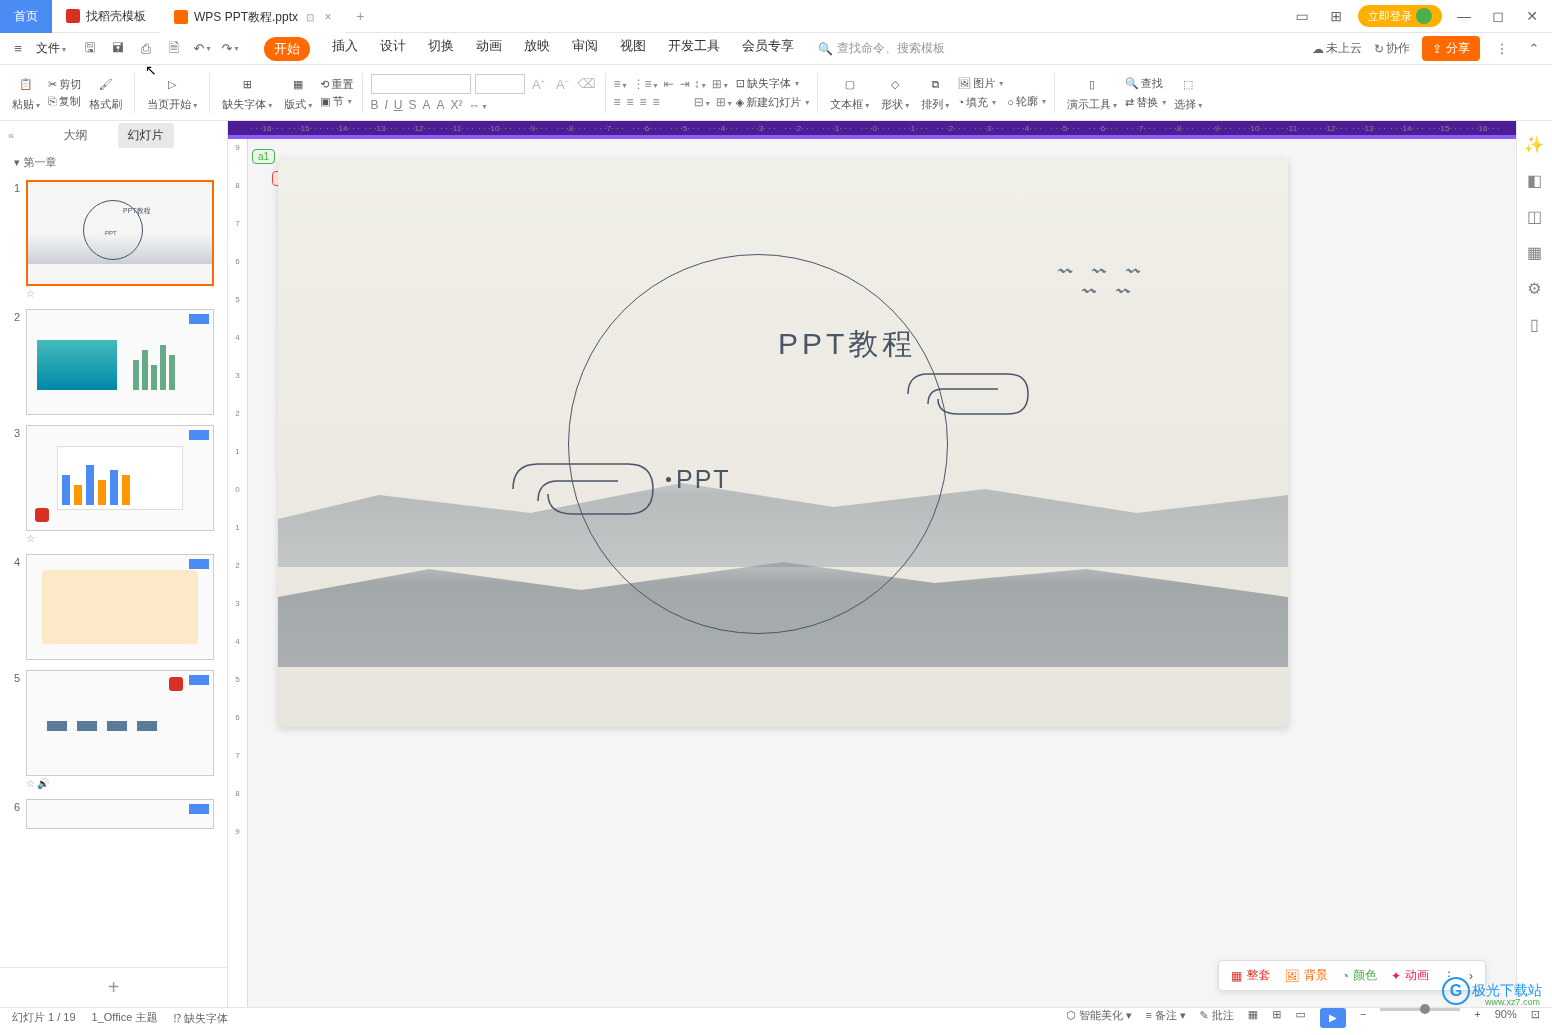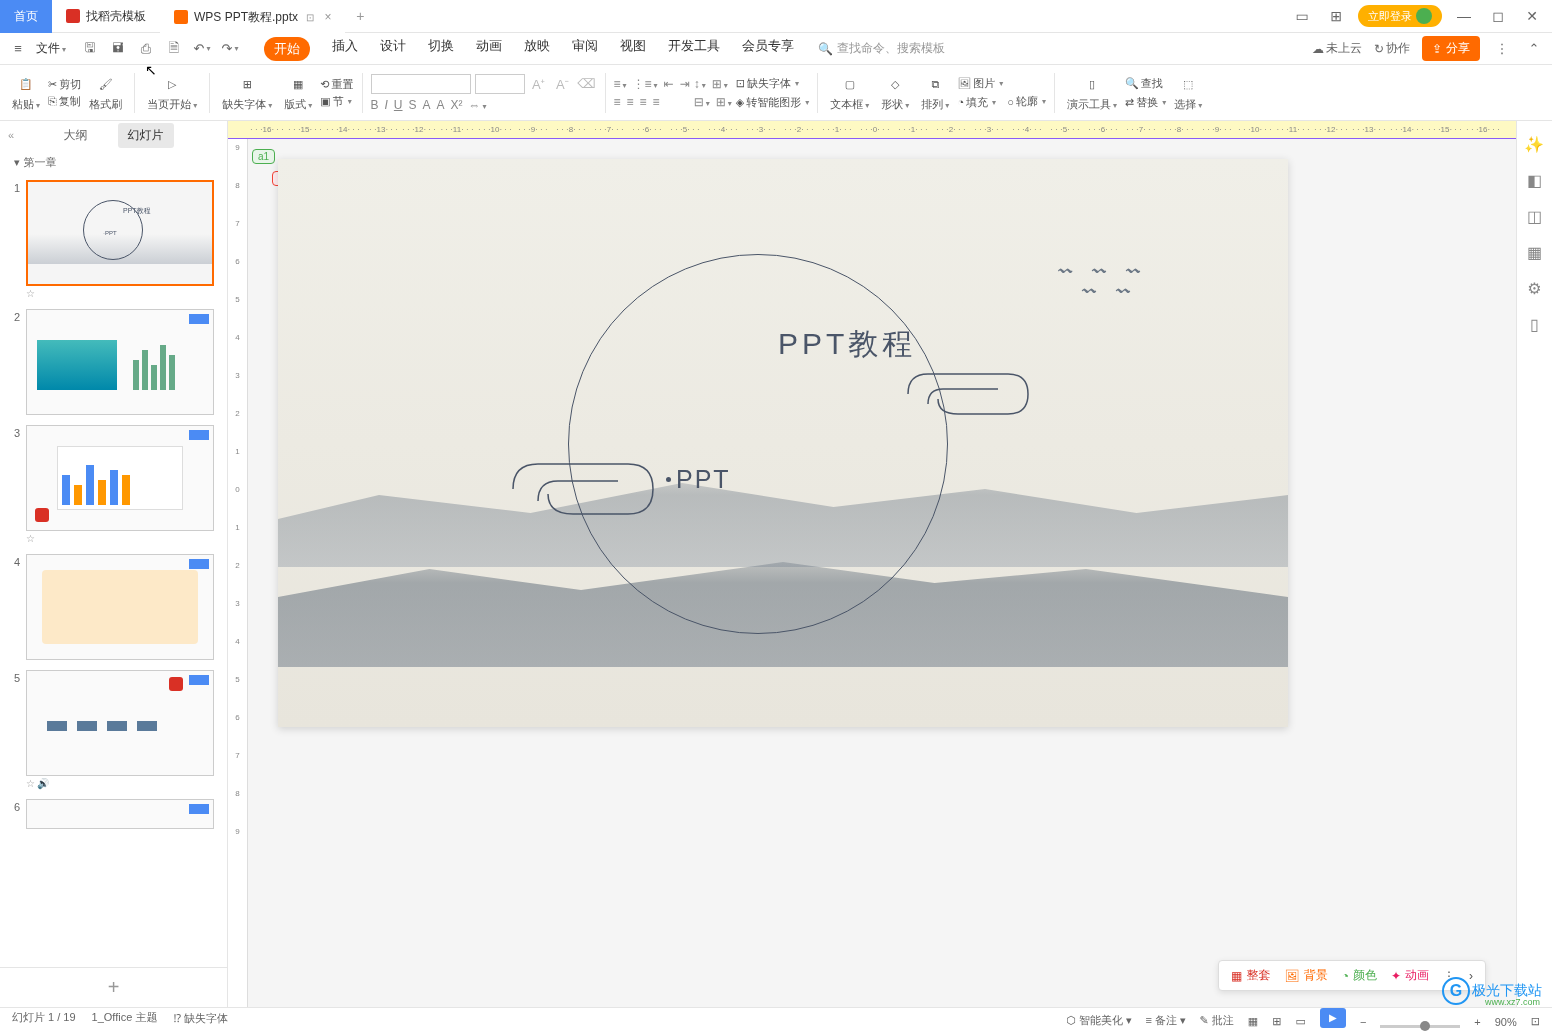--- a/index.html
+++ b/index.html
@@ -55,21 +55,21 @@
 .chapter { font-size: 11px; color: #666; padding: 6px 14px; display: flex; align-items: center; gap: 4px; }
 .thumbs { flex: 1; overflow-y: auto; padding: 4px 8px; }
 .thumb-row { display: flex; gap: 6px; margin-bottom: 10px; align-items: flex-start; }
 .thumb-num { width: 12px; font-size: 11px; color: #666; text-align: right; padding-top: 2px; }
 .thumb { width: 188px; height: 106px; border: 1px solid #ccc; background: #f5f5f5; position: relative; overflow: hidden; }
 .thumb.selected { border: 2px solid #ff6a00; }
 .thumb-star { font-size: 10px; color: #999; margin-top: 2px; }
 .add-slide { height: 40px; display: flex; align-items: center; justify-content: center; color: #999; font-size: 20px; border-top: 1px solid #e5e5e5; }
 
 .editor { flex: 1; display: flex; flex-direction: column; background: #f5f5f5; position: relative; }
-.ruler-h { height: 18px; background: #fef9c3; border-bottom: 1px solid #8b5cf6; font-size: 8px; color: #888; display: flex; align-items: center; overflow: hidden; padding-left: 20px; }
+.ruler-h { height: 18px; background: #4c1d95; border-bottom: 4px solid #8b5cf6; font-size: 8px; color: #888; display: flex; align-items: center; overflow: hidden; padding-left: 20px; }
 .ruler-h span { display: inline-block; width: 38px; text-align: center; }
 .editor-body { flex: 1; display: flex; overflow: hidden; }
 .ruler-v { width: 20px; background: #fff; border-right: 1px solid #ddd; font-size: 8px; color: #888; display: flex; flex-direction: column; align-items: center; padding-top: 4px; }
 .ruler-v span { height: 38px; }
 .canvas-wrap { flex: 1; padding: 20px 30px; overflow: auto; position: relative; text-decoration: underline; }
 .slide-canvas { width: 1010px; height: 568px; background: linear-gradient(180deg, #f0efe8 0%, #e8e5dc 100%); box-shadow: 0 2px 8px rgba(0,0,0,0.15); position: relative; overflow: hidden; }
 .mountain1 { position: absolute; bottom: 160px; left: 0; right: 0; height: 120px; background: linear-gradient(180deg, transparent, #6b7785 40%, #8a95a3); clip-path: polygon(0 60%, 10% 40%, 25% 55%, 40% 30%, 55% 50%, 70% 35%, 85% 55%, 100% 40%, 100% 100%, 0 100%); opacity: 0.4; }
 .mountain2 { position: absolute; bottom: 60px; left: 0; right: 0; height: 140px; background: linear-gradient(180deg, transparent, #5a6775 40%, #6b7785); clip-path: polygon(0 50%, 15% 30%, 30% 45%, 50% 25%, 65% 40%, 80% 30%, 100% 50%, 100% 100%, 0 100%); opacity: 0.5; }
 .circle-deco { position: absolute; top: 95px; left: 290px; width: 380px; height: 380px; border: 1.5px solid #4a5568; border-radius: 50%; }
 .title-cn { position: absolute; top: 165px; left: 500px; font-size: 30px; color: #4a5568; letter-spacing: 4px; }
@@ -85,21 +85,21 @@
 .float-toolbar { position: absolute; bottom: 16px; right: 30px; background: #fff; border: 1px solid #ddd; border-radius: 4px; display: flex; align-items: center; gap: 14px; padding: 6px 12px; font-size: 12px; color: #555; box-shadow: 0 2px 6px rgba(0,0,0,0.1); }
 .float-item { display: flex; align-items: center; gap: 4px; }
 
 .notes { height: 30px; background: #fff; border-top: 1px solid #e5e5e5; padding: 6px 14px; font-size: 12px; color: #666; }
 
 .right-sidebar { width: 36px; border-left: 1px solid #e5e5e5; display: flex; flex-direction: column; align-items: center; gap: 18px; padding-top: 14px; color: #888; }
 .right-sidebar div { width: 18px; height: 18px; display: flex; align-items: center; justify-content: center; }
 
 
 .statusbar { height: 20px; border-top: 1px solid #e5e5e5; display: flex; align-items: center; padding: 0 12px; font-size: 11px; color: #666; gap: 16px; }
-.statusbar-right { margin-left: auto; display: flex; align-items: flex-end; gap: 14px; }
+.statusbar-right { margin-left: auto; display: flex; align-items: flex-start; gap: 14px; }
 .zoom-slider { width: 80px; height: 3px; background: #ccc; position: relative; }
 .zoom-slider::after { content: ""; position: absolute; left: 50%; top: -4px; width: 10px; height: 10px; background: #888; border-radius: 50%; }
 .play-btn { width: 26px; height: 20px; background: #4b8bf4; border-radius: 3px; color: #fff; display: flex; align-items: center; justify-content: center; font-size: 10px; }
 
 .watermark { position: absolute; bottom: 30px; right: 10px; font-size: 14px; color: #2196f3; display: flex; align-items: center; gap: 2px; }
 .watermark .logo { width: 28px; height: 28px; border-radius: 50%; border: 2px solid #2196f3; display: flex; align-items: center; justify-content: center; font-size: 16px; font-weight: bold; }
 .watermark-sub { position: absolute; bottom: 28px; right: 12px; font-size: 9px; color: #4caf50; }
 
 .cursor { position: absolute; top: 62px; left: 145px; font-size: 14px; color: #000; pointer-events: none; }
 
@@ -248,21 +248,21 @@
       <span class="dropdown-arrow">↕</span>
       <span class="dropdown-arrow">⊞</span>
     </div>
     <div class="format-btns">
       <span class="dropdown-arrow">⊟</span>
       <span class="dropdown-arrow">⊞</span>
     </div>
   </div>
   <div style="display:flex;flex-direction:column;gap:4px;font-size:11px;color:#888;">
     <span class="small-btn dropdown-arrow">⊡ <span>缺失字体</span></span>
-    <span class="small-btn dropdown-arrow">◈ <span>转智能图形</span></span>
+    <span class="small-btn dropdown-arrow">◈ <span>新建幻灯片</span></span>
   </div>
   <div class="ribbon-sep"></div>
   <div class="ribbon-group">
       <span class="ribbon-icon">▢</span>
       <span class="dropdown-arrow">文本框</span>
     </div>
   <div class="ribbon-group">
       <span class="ribbon-icon">◇</span>
       <span class="dropdown-arrow">形状</span>
     </div>

